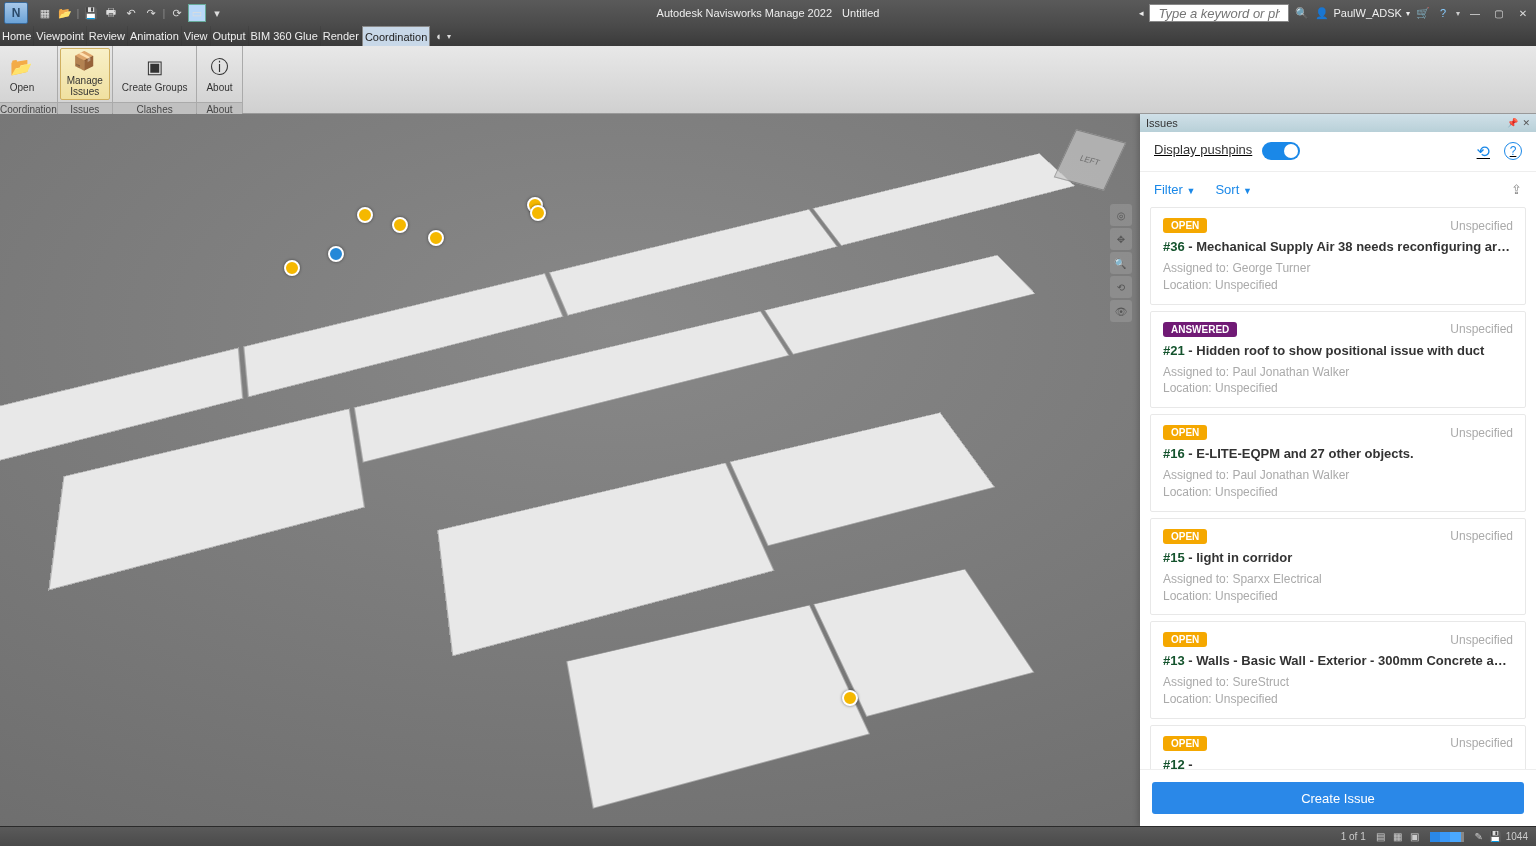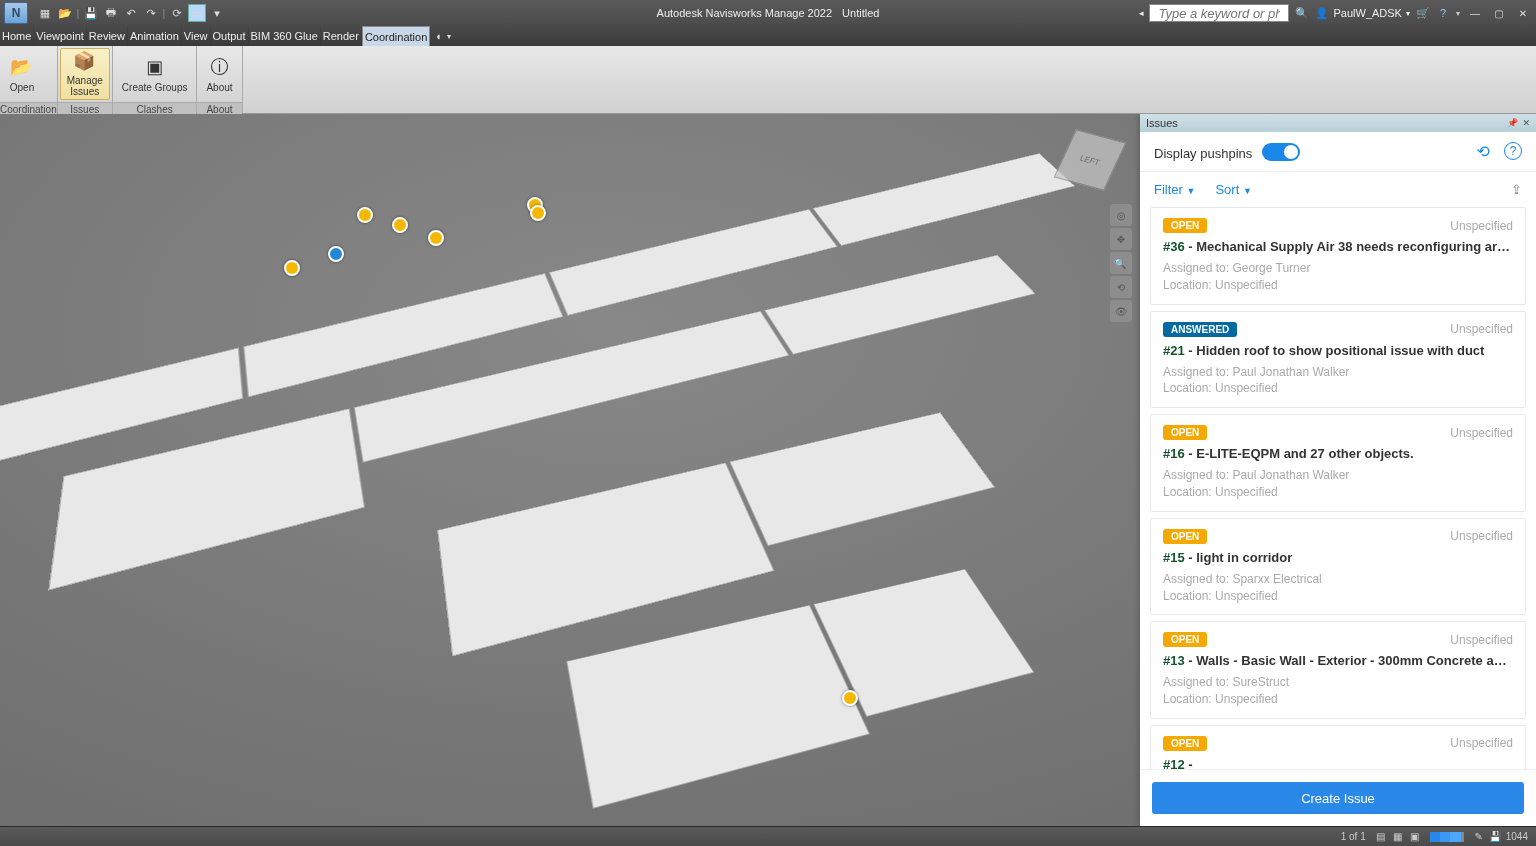--- a/index.html
+++ b/index.html
@@ -41,32 +41,32 @@
 .pushpin { position:absolute; width:16px; height:16px; border-radius:50%; border:2px solid #fff; box-shadow:0 0 3px rgba(0,0,0,0.5); }
 .pushpin.yellow { background:#f5b800; }
 .pushpin.blue { background:#2488d8; }
 .glass { background:linear-gradient(#4a6a7a,#2a4a5a); border:1px solid #1a3a4a; }
 .wood { background:linear-gradient(#d8a060,#b88040); }
 
 
 .issues-panel { position:absolute; top:0; right:0; width:396px; height:100%; background:#fff; display:flex; flex-direction:column; box-shadow:-2px 0 6px rgba(0,0,0,0.2); }
 .issues-title { height:18px; background:linear-gradient(#d0e0e8,#b8d0d8); font-size:11px; padding:2px 6px; display:flex; align-items:center; color:#333; }
 .issues-title .close { margin-left:auto; display:flex; gap:4px; font-size:9px; color:#555; }
-.issues-head { padding:10px 14px; display:flex; align-items:flex-end; gap:10px; border-bottom:1px solid #eee; }
+.issues-head { padding:10px 14px; display:flex; align-items:flex-start; gap:10px; border-bottom:1px solid #eee;text-decoration:underline; }
 .toggle { width:38px; height:18px; background:#1a88e8; border-radius:10px; position:relative; cursor:pointer; }
 .toggle::after { content:""; position:absolute; right:2px; top:2px; width:14px; height:14px; background:#fff; border-radius:50%; }
 .issues-head-right { margin-left:auto; display:flex; gap:14px; color:#1a88e8; font-size:16px; }
 .issues-filter { padding:10px 14px; display:flex; gap:20px; font-size:13px; color:#1a88e8; align-items:center;justify-content:flex-end; }
 .issues-filter .share { margin-left:auto; color:#888; }
 .issues-list { flex:1; overflow-y:auto; padding:0 10px; }
 .issue-card { border:1px solid #e8e8e8; border-radius:2px; padding:10px 12px; margin-bottom:6px; background:#fff; cursor:pointer; }
 .card-top { display:flex; align-items:center; justify-content:space-between; font-size:11px; margin-bottom:6px; }
 .badge { padding:2px 8px; border-radius:3px; font-size:10px; font-weight:bold; color:#fff; }
 .badge.open { background:#f5a800; }
-.badge.answered { background:#0369a1; }
+.badge.answered { background:#701a75; }
 .card-top .category { color:#aaa; font-size:12px; }
 .card-title { font-size:13px; color:#333; font-weight:600; margin-bottom:6px; white-space:nowrap; overflow:hidden; text-overflow:ellipsis; }
 .card-title strong { color:#14532d; }
 .card-meta { font-size:12px; color:#aaa; line-height:1.4; }
 .issues-footer { padding:12px; border-top:1px solid #eee; background:#fff; }
 .create-btn { width:100%; height:32px; background:#2a88e8; color:#fff; border:none; border-radius:3px; font-size:13px; cursor:pointer; }
 
 
 .viewcube { position:absolute; top:20px; right:420px; width:52px; height:52px; background:#c8c8c8; border:1px solid #888; transform:rotate(15deg) skew(-10deg); display:flex; align-items:center; justify-content:center; font-size:8px; color:#666; opacity:0.7; }
 .navbar-tools { position:absolute; top:90px; right:404px; width:22px; display:flex; flex-direction:column; gap:2px; }

